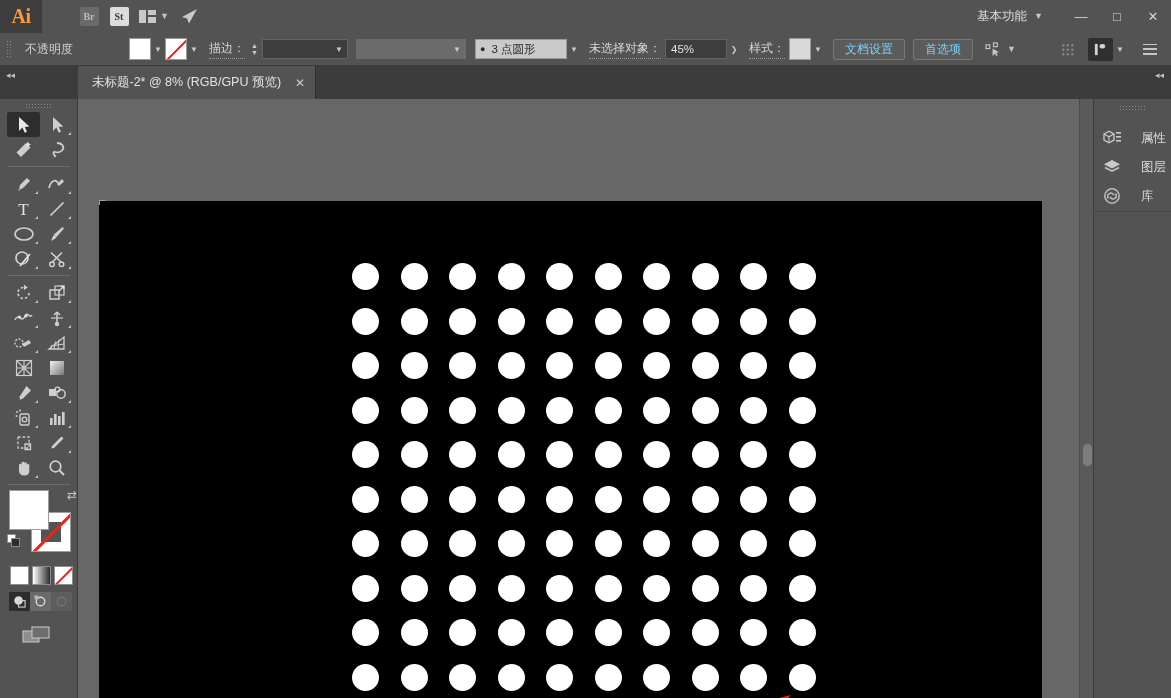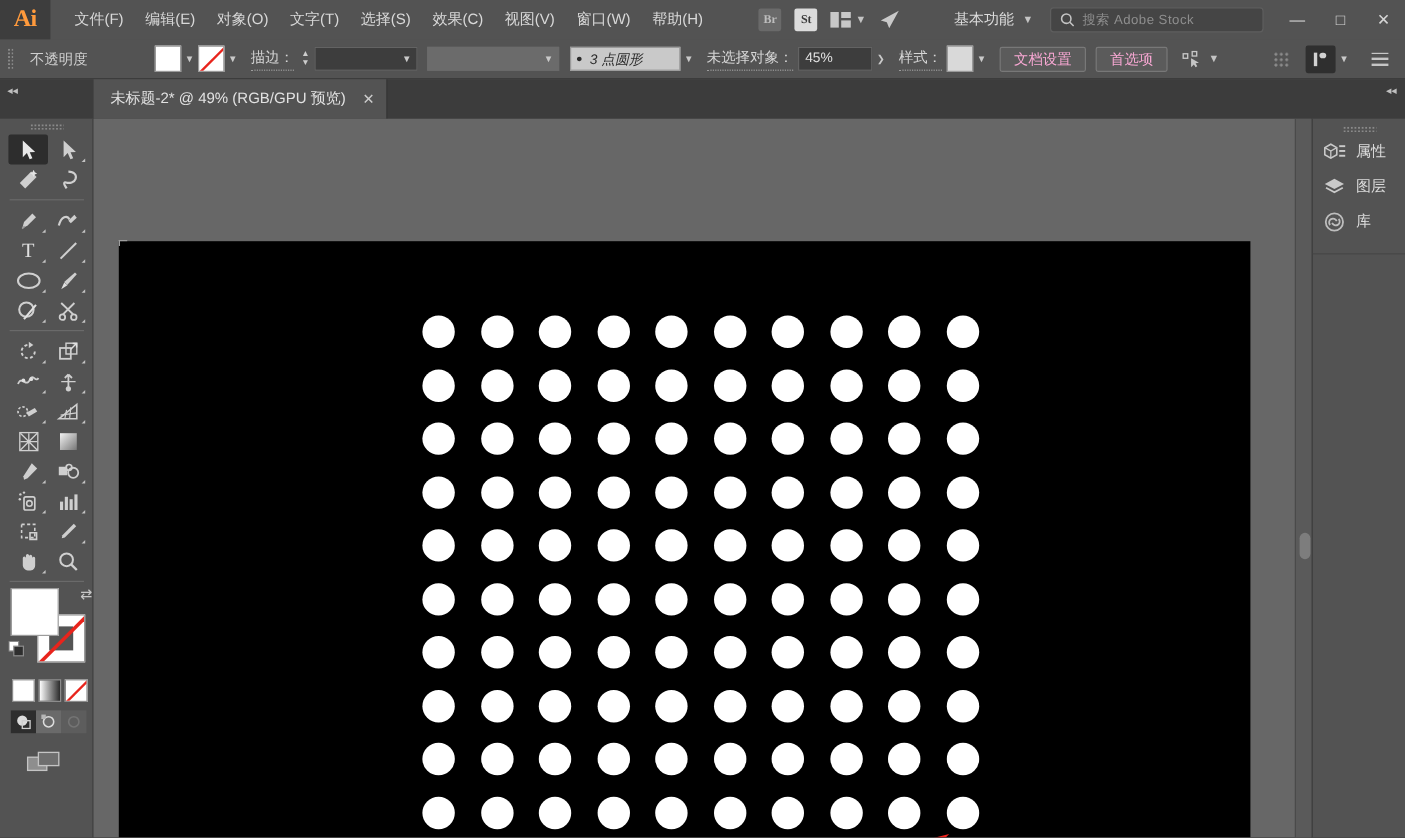--- a/index.html
+++ b/index.html
@@ -100,31 +100,31 @@
   }
   .stepper { display: flex; flex-direction: column; width: 11px; margin-right: 2px; }
   .stepper span { font-size: 7px; line-height: 7px; color: #cdcdcd; text-align: center; }
   .combo {
     height: 20px; background: #3d3d3d; border: 1px solid #636363;
     display: flex; align-items: center; color: #cfcfcf; font-size: 11.5px;
     padding: 0 4px;
   }
   .combo.light { background: #c9c9c9; color: #2b2b2b; border-color: #9a9a9a; }
   .combo.flat { background: #6b6b6b; border-color: #6b6b6b; }
-  .combo .cbtxt { flex: 1; padding-left: 3px; white-space: nowrap; font-style: italic; }
+  .combo .cbtxt { flex: 1; padding-left: 3px; white-space: nowrap; }
   .combo .cchev { color: #c9c9c9; font-size: 8px; padding-left: 5px; }
   .field {
     height: 20px; width: 62px; background: #3d3d3d; border: 1px solid #636363;
     color: #e0e0e0; font-size: 11.5px; display: flex; align-items: center;
     padding: 0 5px;
   }
   .btn-ctrl {
     height: 21px; padding: 0 11px; background: #5b5b5b;
     border: 1px solid #787878; border-radius: 2px;
-    color: #f9a8d4; font-size: 12px;
+    color: #7dd3fc; font-size: 12px;
     display: flex; align-items: center; cursor: default;
   }
   .dots-icon {
     width: 13px; height: 13px;
     background-image: radial-gradient(#8c8c8c 1.1px, transparent 1.3px);
     background-size: 4.5px 4.5px;
   }
   .arrange-panel-btn {
     width: 25px; height: 23px; background: #2f2f2f; border-radius: 2px;
     display: flex; align-items: center; justify-content: center;
@@ -257,44 +257,33 @@
   .dock {
     position: absolute; left: 1093px; top: 99px; width: 78px; height: 599px;
     background: #535353; border-left: 1px solid #3c3c3c;
   }
   .dock-grip {
     width: 28px; height: 5px; margin: 6px auto 8px;
     background-image: radial-gradient(#8a8a8a 0.6px, transparent 0.7px);
     background-size: 3px 3px;
   }
   .dock-item {
-    display: flex; align-items: flex-start; gap: 8px;
+    display: flex; align-items: flex-end; gap: 19px;
     height: 29px; padding-left: 8px; cursor: default;
   }
   .dock-label { font-size: 12.5px; color: #dcdcdc; }
   .dock-sep { height: 1px; background: #474747; margin: 6px 0 0; }
 </style>
 </head>
 <body>
 
 <div id="app">
 
   <div class="menubar">
     <div class="ai-logo">Ai</div>
-    <div class="menu-items">
-      <div class="menu-item">文件(F)</div>
-      <div class="menu-item">编辑(E)</div>
-      <div class="menu-item">对象(O)</div>
-      <div class="menu-item">文字(T)</div>
-      <div class="menu-item">选择(S)</div>
-      <div class="menu-item">效果(C)</div>
-      <div class="menu-item">视图(V)</div>
-      <div class="menu-item">窗口(W)</div>
-      <div class="menu-item">帮助(H)</div>
-    </div>
 
     <div style="width:32px"></div>
     <div class="mb-icon-btn">
       <span class="badge-box">Br</span>
     </div>
     <div class="mb-icon-btn">
       <span class="badge-box" style="background:#dcdcdc;color:#3a3a3a;">St</span>
     </div>
     <div class="mb-icon-btn" style="width:34px;gap:4px">
       <span class="arrange-icon">
@@ -310,27 +299,20 @@
       </svg>
     </div>
 
     <div style="flex:1"></div>
 
     <div class="workspace-sel">
       <span>基本功能</span>
       <span class="chev">▼</span>
     </div>
 
-    <div class="stock-search">
-      <svg width="13" height="13" viewBox="0 0 14 14">
-        <circle cx="6" cy="6" r="4.2" fill="none" stroke="#c4c4c4" stroke-width="1.4"></circle>
-        <line x1="9.2" y1="9.2" x2="12.6" y2="12.6" stroke="#c4c4c4" stroke-width="1.4"></line>
-      </svg>
-      <span class="ph">搜索 Adobe Stock</span>
-    </div>
 
     <div class="wincontrols">
       <div class="wc">—</div>
       <div class="wc">□</div>
       <div class="wc close">✕</div>
     </div>
   </div>
 
   <div class="ctrlbar">
     <div class="grip"></div>
@@ -397,21 +379,21 @@
     <div class="hamb" style="margin-right:14px">
         <i></i>
         <i></i>
         <i></i>
       </div>
   </div>
 
   <div class="tabstrip">
     <div class="tabstrip-collapse-l">◂◂</div>
     <div class="doc-tab">
-      <span class="title">未标题-2* @ 49% (RGB/GPU 预览)</span>
+      <span class="title">未标题-2* @ 8% (RGB/GPU 预览)</span>
       <span class="closex">✕</span>
     </div>
     <div class="tabstrip-collapse-r">◂◂</div>
   </div>
 
   <div class="toolbar">
     <div class="tb-grip"></div>
 
     <div class="tool-grid">
       <div class="tool active">

